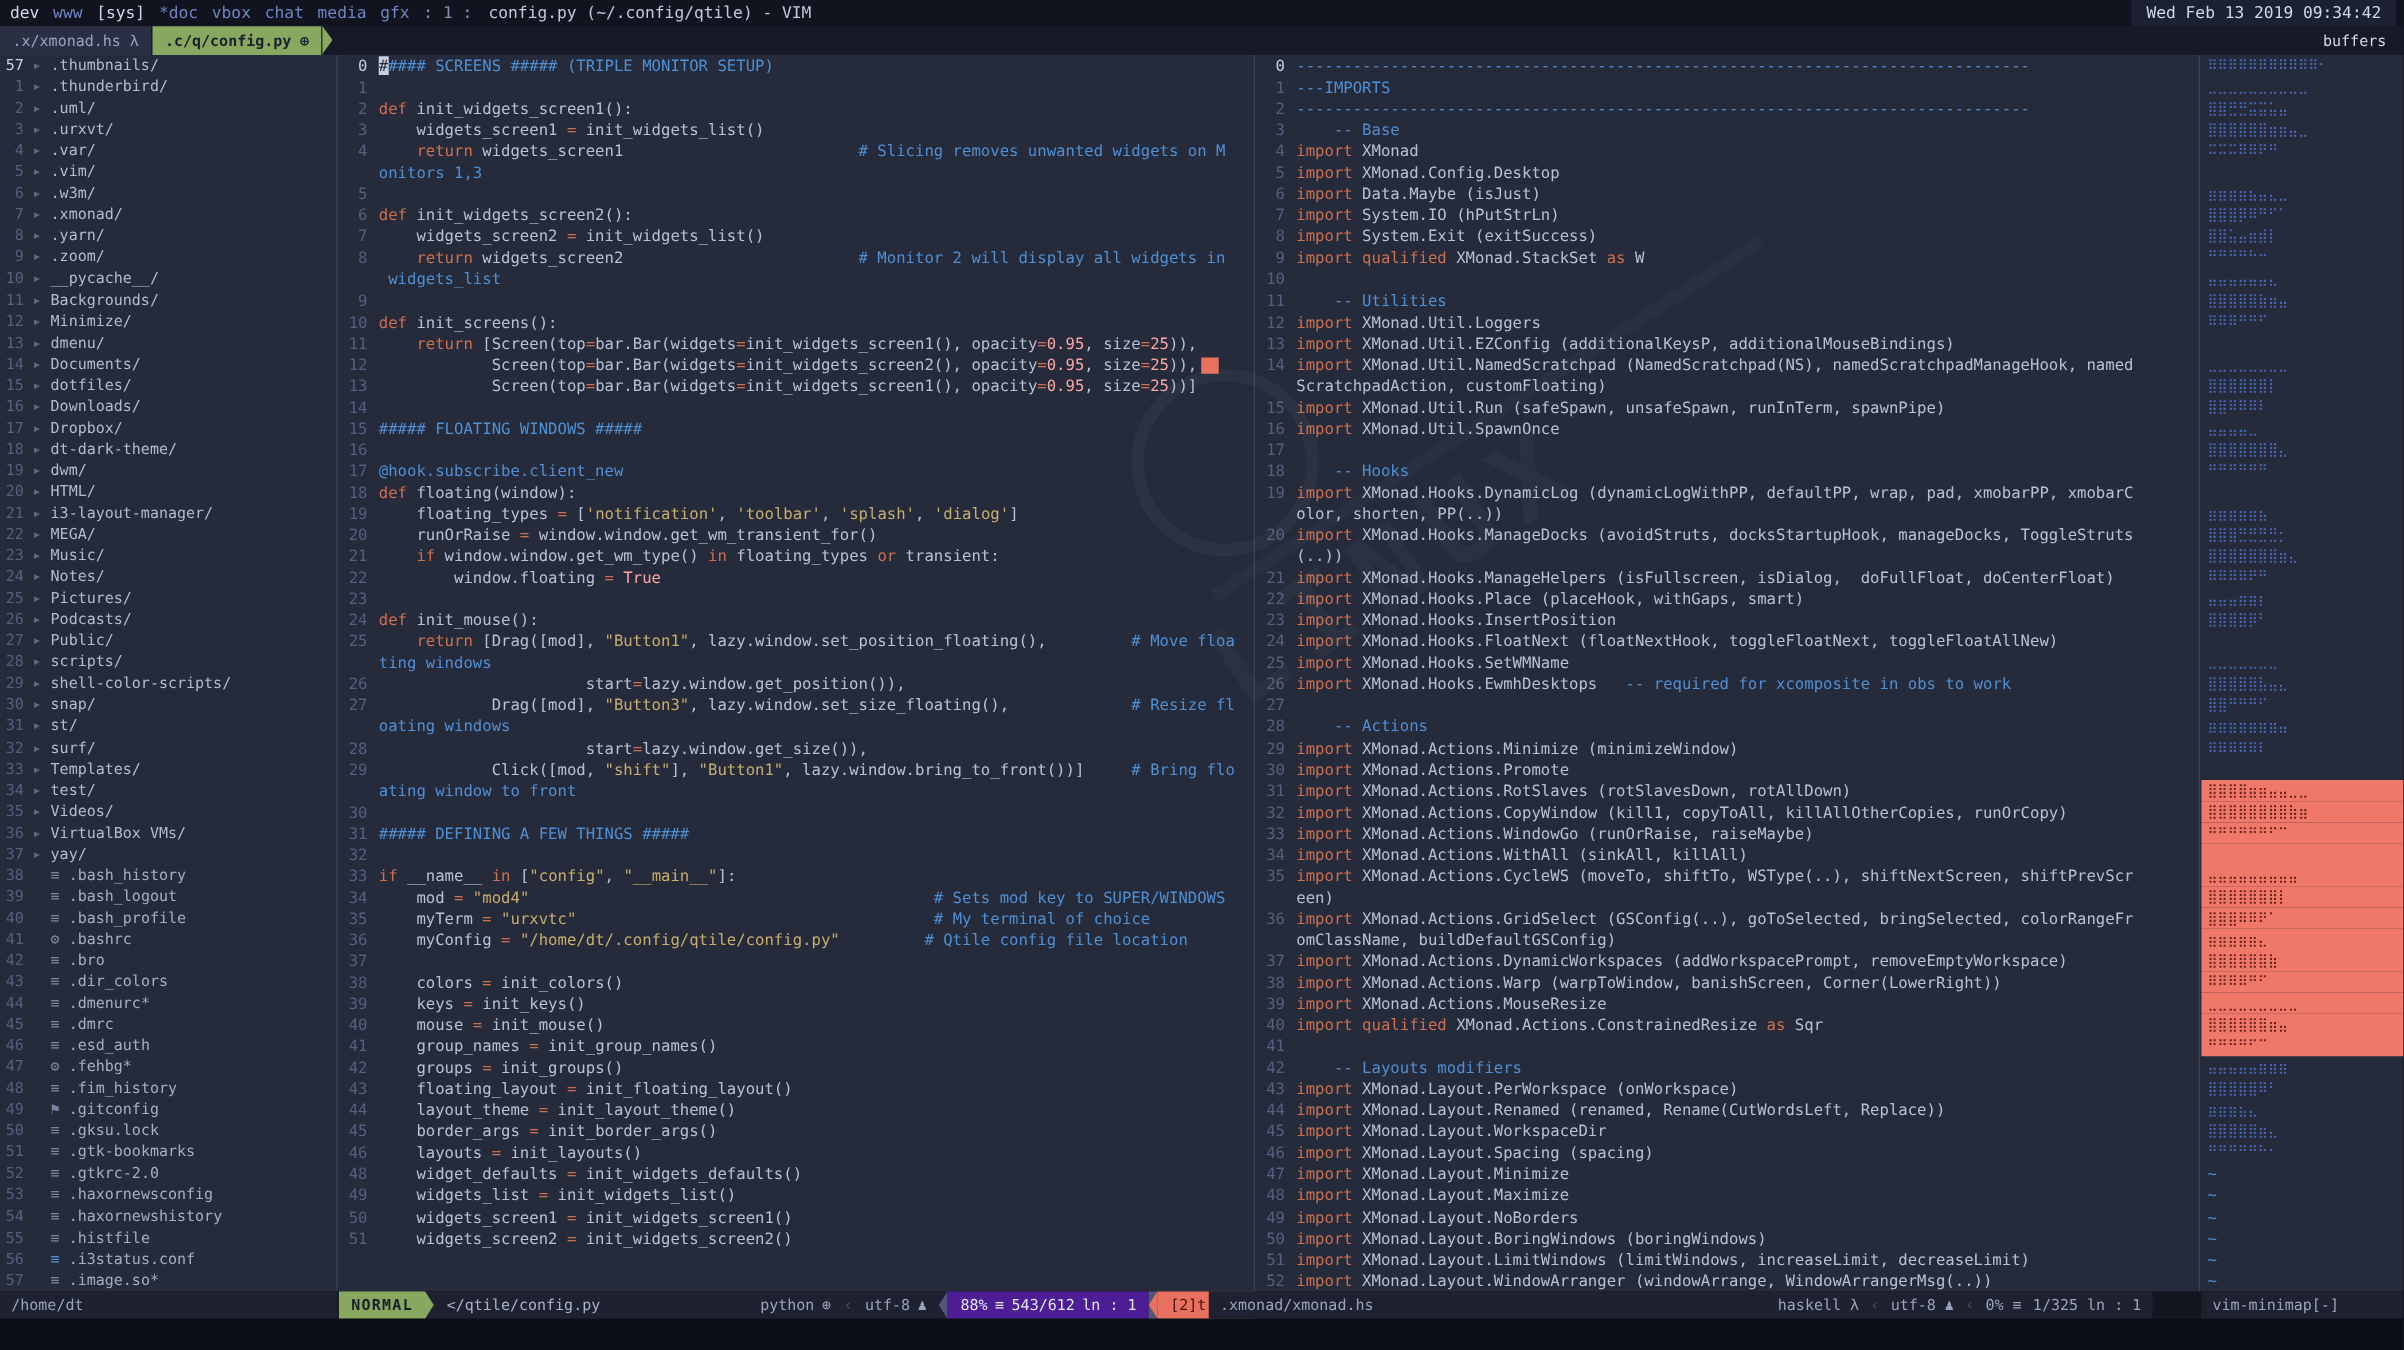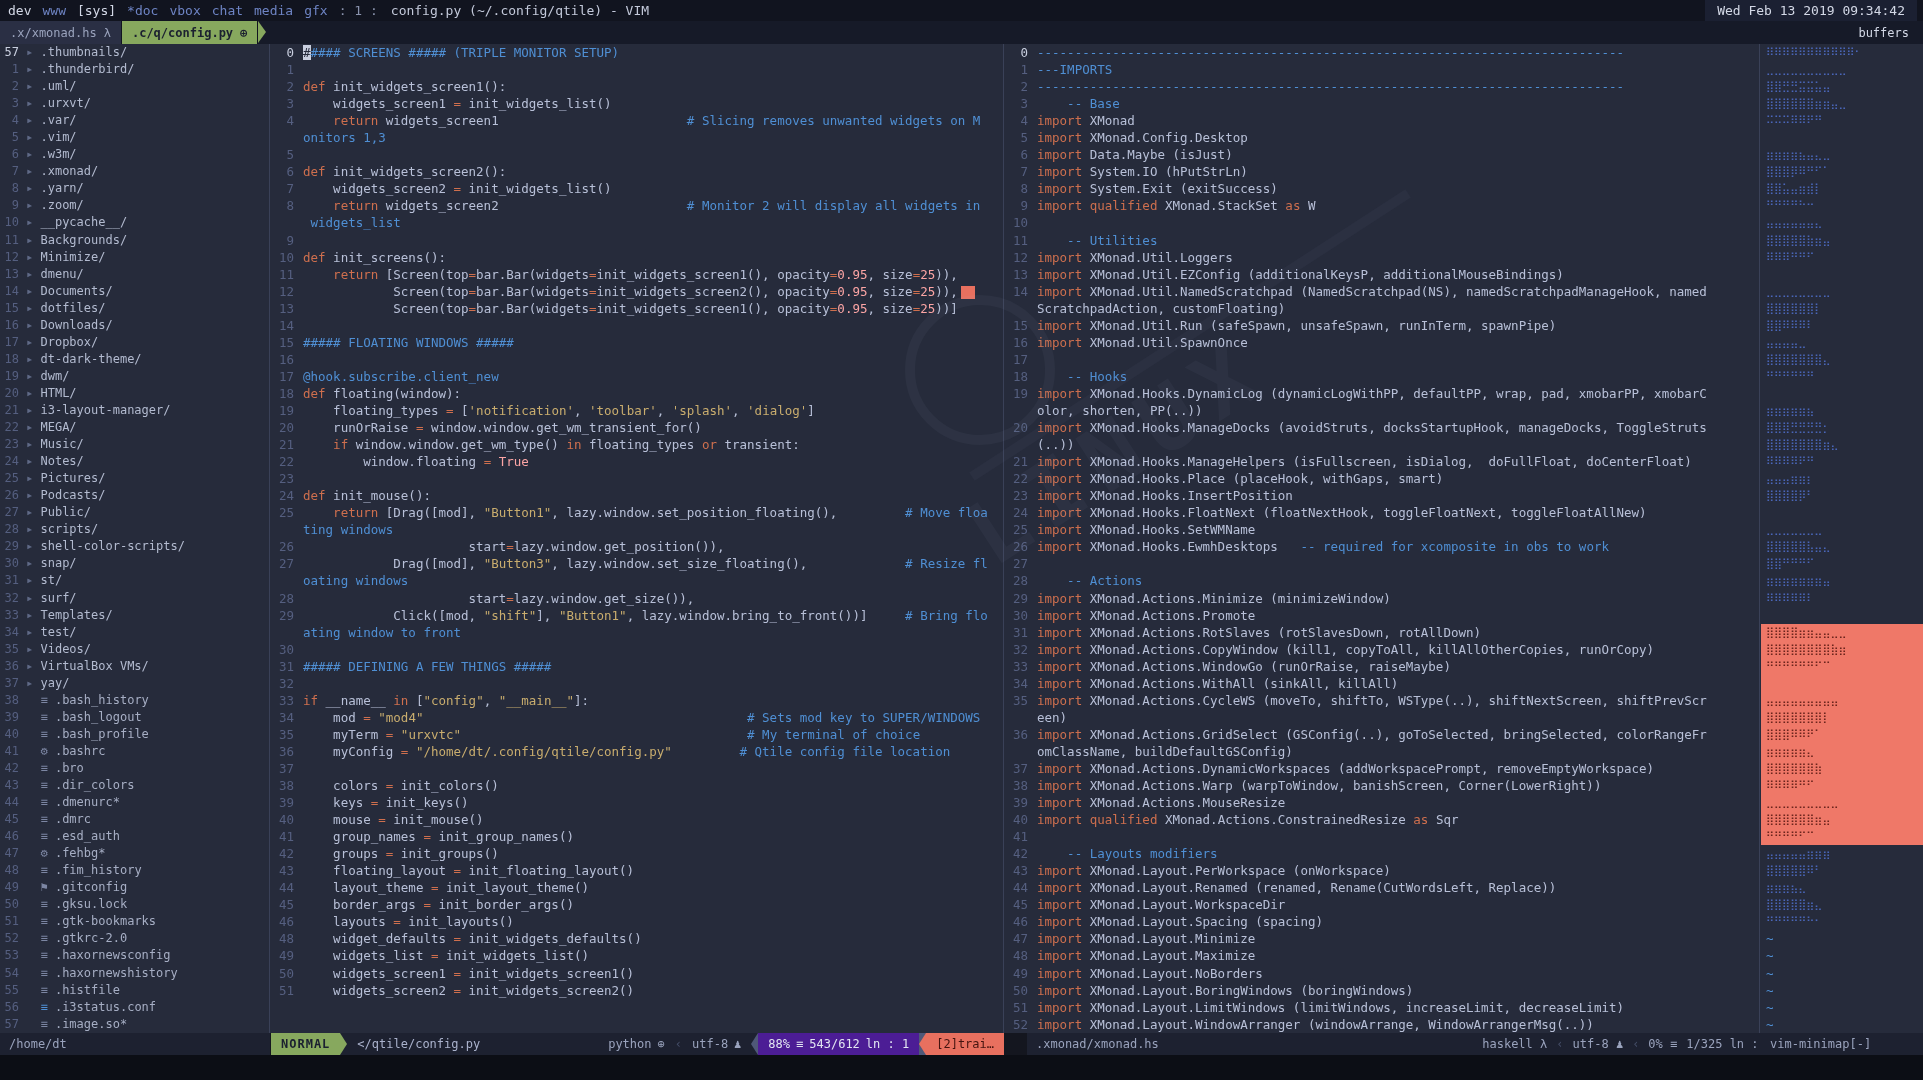--- a/index.html
+++ b/index.html
@@ -46,21 +46,21 @@
 .filename{color:#a6aec4}
 
 .mrow{height:17.05px;line-height:17.05px;white-space:pre;font-size:11px;color:#4a66b8;padding-left:5px;overflow:hidden}
 .mrow.mhl{background:#ef7868;color:#6b241d}
 .mrow.tilde{color:#4f8fd4;font-size:12.5px}
 
 .slbar{position:absolute;left:0;top:1033px;width:100%;height:22px;background:#14161f;font-size:12px;z-index:15}
 .sl{position:absolute;top:0;height:22px;display:flex;align-items:center;overflow:hidden;background:#1d2130;color:#9aa3bd}
 .sl-tree{left:0;width:270px;padding:0 9px}
 .sl-main{left:271px;width:733px}
-.sl-right{left:1027px;width:755px;padding:0 9px;gap:9px}
+.sl-right{left:967px;width:755px;padding:0 9px;gap:9px}
 .sl-mini{left:1761px;width:162px;padding:0 9px}
 .seg{display:flex;align-items:center;height:100%;padding:0 10px;gap:6px}
 .seg.mode{background:#87a85e;color:#1b2030;font-weight:bold;letter-spacing:1px}
 .arrR{width:0;height:0;border-top:11px solid transparent;border-bottom:11px solid transparent;border-left:7px solid #87a85e}
 .seg.file{color:#aab2cc}
 .flexsp{flex:1}
 .seg.ft,.seg.enc{color:#9aa3bd}
 .arrPos{width:0;height:0;border-top:11px solid transparent;border-bottom:11px solid transparent;border-right:7px solid #4f5878}
 .seg.pos{background:#4c1d95;color:#e2e6f2}
 .arrRed{width:0;height:0;border-top:11px solid transparent;border-bottom:11px solid transparent;border-right:7px solid #e8705f;background:#4f5878}

